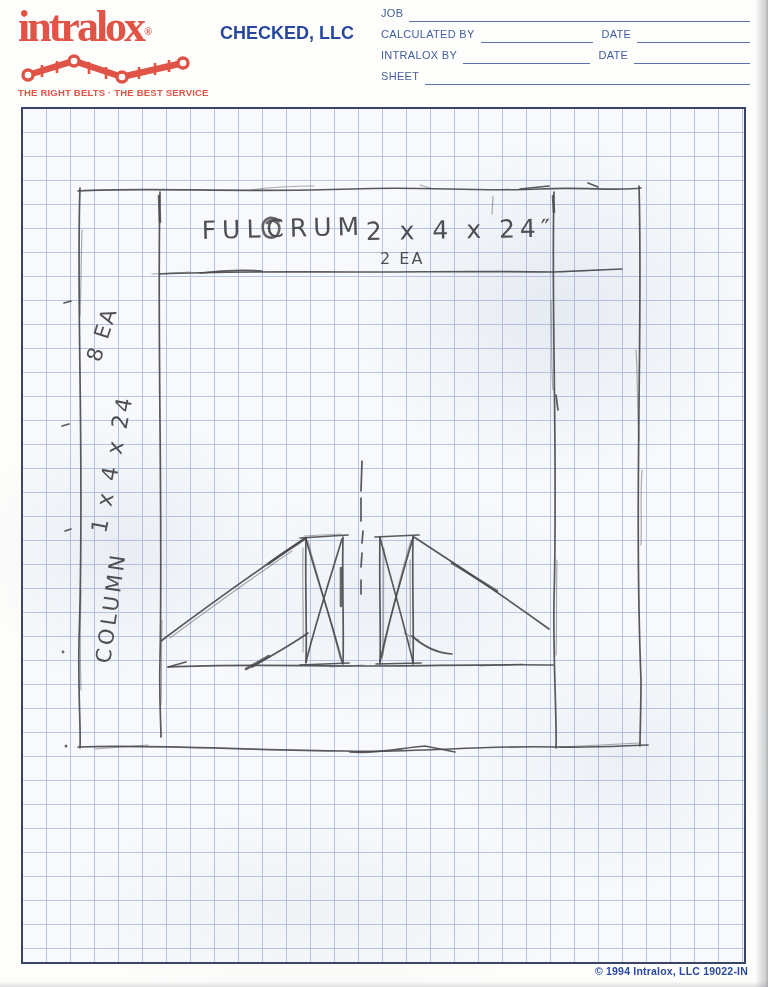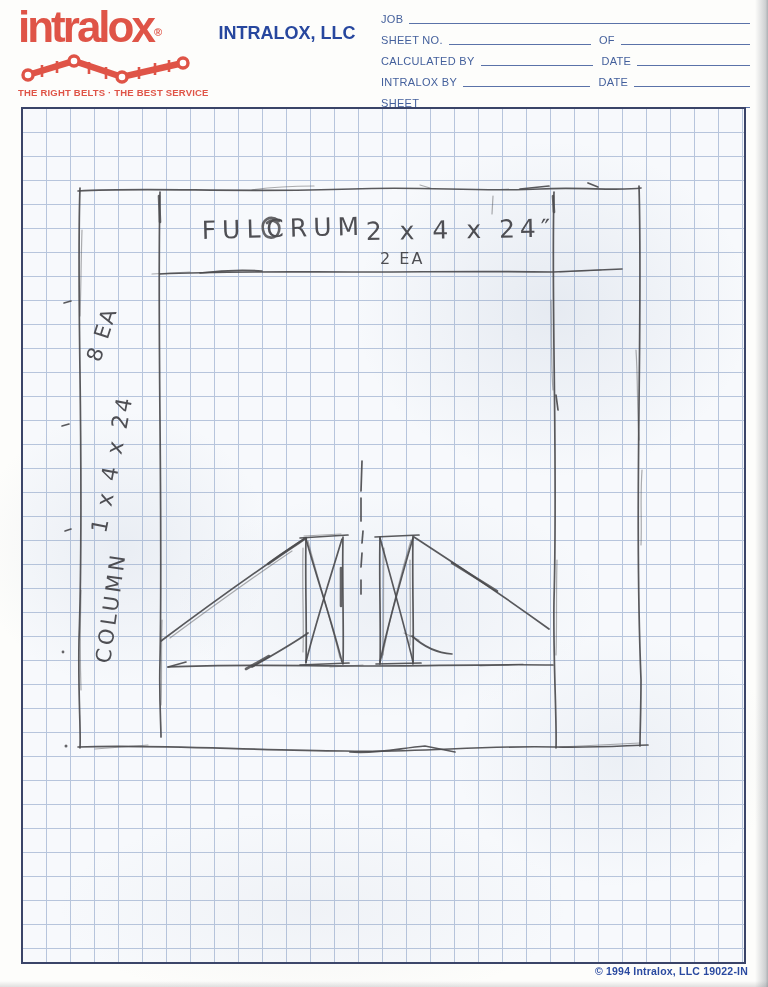--- a/index.html
+++ b/index.html
@@ -6,30 +6,30 @@
   body{
     width:768px;height:987px;position:relative;overflow:hidden;
     background:#fdfdfb;
     font-family:"Liberation Sans",sans-serif;
     -webkit-font-smoothing:antialiased;
   }
   .page{position:absolute;inset:0;}
 
   
   .logo-block{position:absolute;left:18px;top:6px;width:185px;}
-  .brand{font-family:Liberation Sans, sans-serif;font-weight:bold;font-size:44px;
+  .brand{font-family:Liberation Serif, serif;font-weight:bold;font-size:44px;
          color:#df5447;letter-spacing:-3px;line-height:0.95;white-space:nowrap;}
   .brand .reg{font-size:11px;letter-spacing:0;vertical-align:6px;margin-left:1px;}
   .belt{display:block;margin:2px 0 0 2px;}
   .tagline{font-size:9.5px;font-weight:bold;color:#df5447;letter-spacing:0.2px;
            margin-top:3px;white-space:nowrap;}
   .company-block{position:absolute;left:196px;top:20px;width:182px;text-align:center;
                  color:#27479e;font-weight:bold;font-size:18px;line-height:1.45;}
   .form-block{position:absolute;left:381px;top:7px;right:16px;}
-  .form-row{display:flex;align-items:flex-end;height:20px;margin-bottom:1px;
+  .form-row{display:flex;height:20px;margin-bottom:1px;
             font-size:11px;color:#44609c;letter-spacing:0.3px;}
   .form-row .lbl{white-space:nowrap;padding-bottom:2px;}
   .form-row .line{flex:1;border-bottom:1.5px solid #5a72a8;height:14px;margin:0 2px 3px 6px;}
   .form-row .line.l-short{flex:1.1;}
   .form-row .lbl2{white-space:nowrap;padding-bottom:2px;margin-left:6px;}
 
   
   .grid-area{
     position:absolute;left:21px;top:107px;width:721px;height:853px;
     border:2.5px solid #3a4468;
@@ -89,32 +89,26 @@
           <circle cx="8" cy="25" r="5" stroke-width="3.4" fill="#fff"></circle>
           <circle cx="54" cy="11" r="5" stroke-width="3.4" fill="#fff"></circle>
           <circle cx="102" cy="27" r="5" stroke-width="3.4" fill="#fff"></circle>
           <circle cx="163" cy="13" r="5" stroke-width="3.4" fill="#fff"></circle>
         </g>
       </svg>
       <div class="tagline">THE RIGHT BELTS · THE BEST SERVICE</div>
     </div>
 
     <div class="company-block">
-      <div>INTRALOX, LLC</div>
+      <div>CHECKED, LLC</div>
     </div>
 
     <div class="form-block">
       <div class="form-row">
         <span class="lbl">JOB</span>
-        <span class="line"></span>
-      </div>
-      <div class="form-row">
-        <span class="lbl">SHEET NO.</span>
-        <span class="line l-short"></span>
-        <span class="lbl2">OF</span>
         <span class="line"></span>
       </div>
       <div class="form-row">
         <span class="lbl">CALCULATED BY</span>
         <span class="line"></span>
         <span class="lbl2">DATE</span>
         <span class="line"></span>
       </div>
       <div class="form-row">
         <span class="lbl">INTRALOX BY</span>

